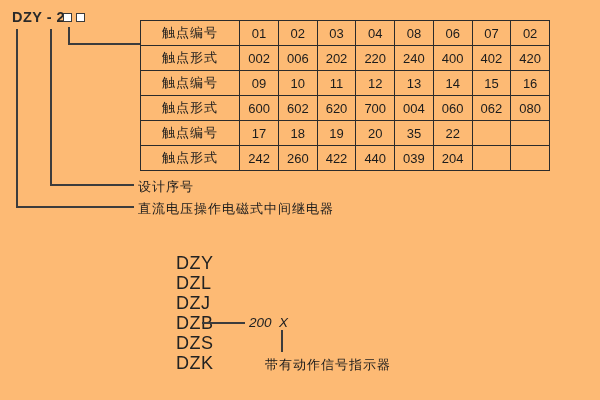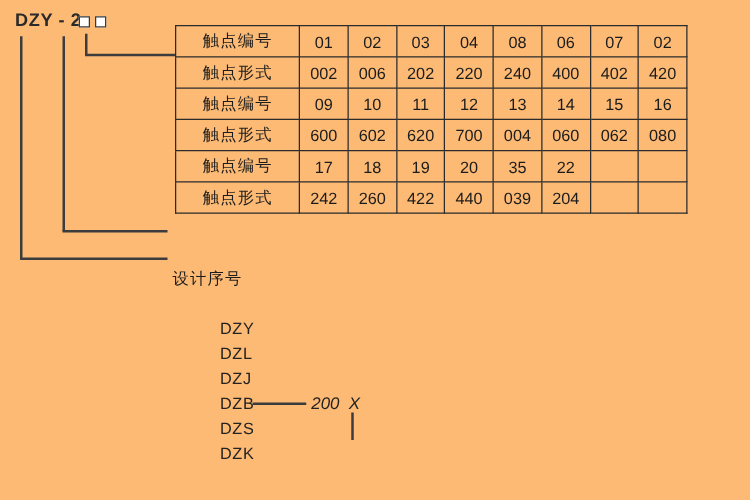--- a/index.html
+++ b/index.html
@@ -63,28 +63,27 @@
   }
   .dtable td.rowlabel { width: 82px; letter-spacing: 1px; }
   .dtable td.val { width: 32px; border-radius: 11px; }
   
   .callout {
     position: absolute;
     font-size: 13px;
     color: #1c1c1c;
     letter-spacing: 1px;
     white-space: nowrap;
-    margin-top: 36px;
   }
   
   .series-list {
     position: absolute;
     left: 176px;
     top: 253px;
-    font-size: 13px;
+    font-size: 18px;
     letter-spacing: 0.5px;
     color: #222222;
   }
   .series-item {
     height: 20px;
     line-height: 20px;
   }
   .dzb-suffix {
     position: absolute;
     left: 249px;
@@ -187,28 +186,30 @@
       <td class="val">440</td>
       <td class="val">039</td>
       <td class="val">204</td>
       <td class="val"></td>
       <td class="val"></td>
     </tr>
   </tbody>
     </table>
 
   <div class="callout" style="left:138px; top:178px;">设计序号</div>
+  <div class="callout" style="left:138px; top:200px;">直流电压操作电磁式中间继电器</div>
 
   <div class="series-list">
     <div class="series-item">DZY</div>
     <div class="series-item">DZL</div>
     <div class="series-item">DZJ</div>
     <div class="series-item">DZB</div>
     <div class="series-item">DZS</div>
     <div class="series-item">DZK</div>
   </div>
 
   <div class="line" style="left:202px; top:322px; width:43px; height:1.5px;"></div>
   <div class="dzb-suffix">200  X</div>
 
   <div class="line" style="left:281px; top:330px; width:1.5px; height:22px;"></div>
+  <div class="indicator-note">带有动作信号指示器</div>
 
 </div>
 
 </body></html>

